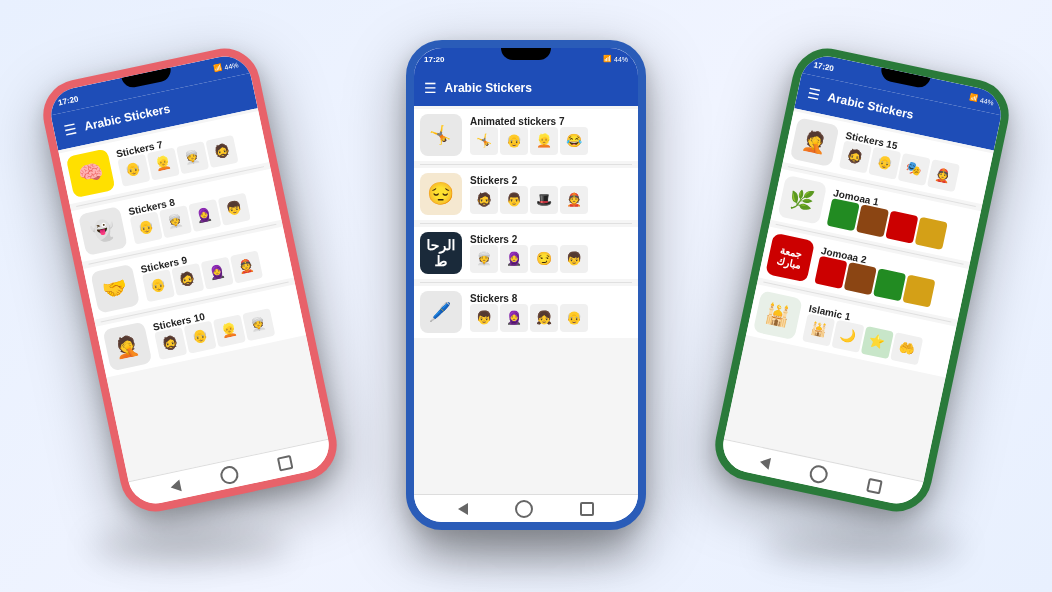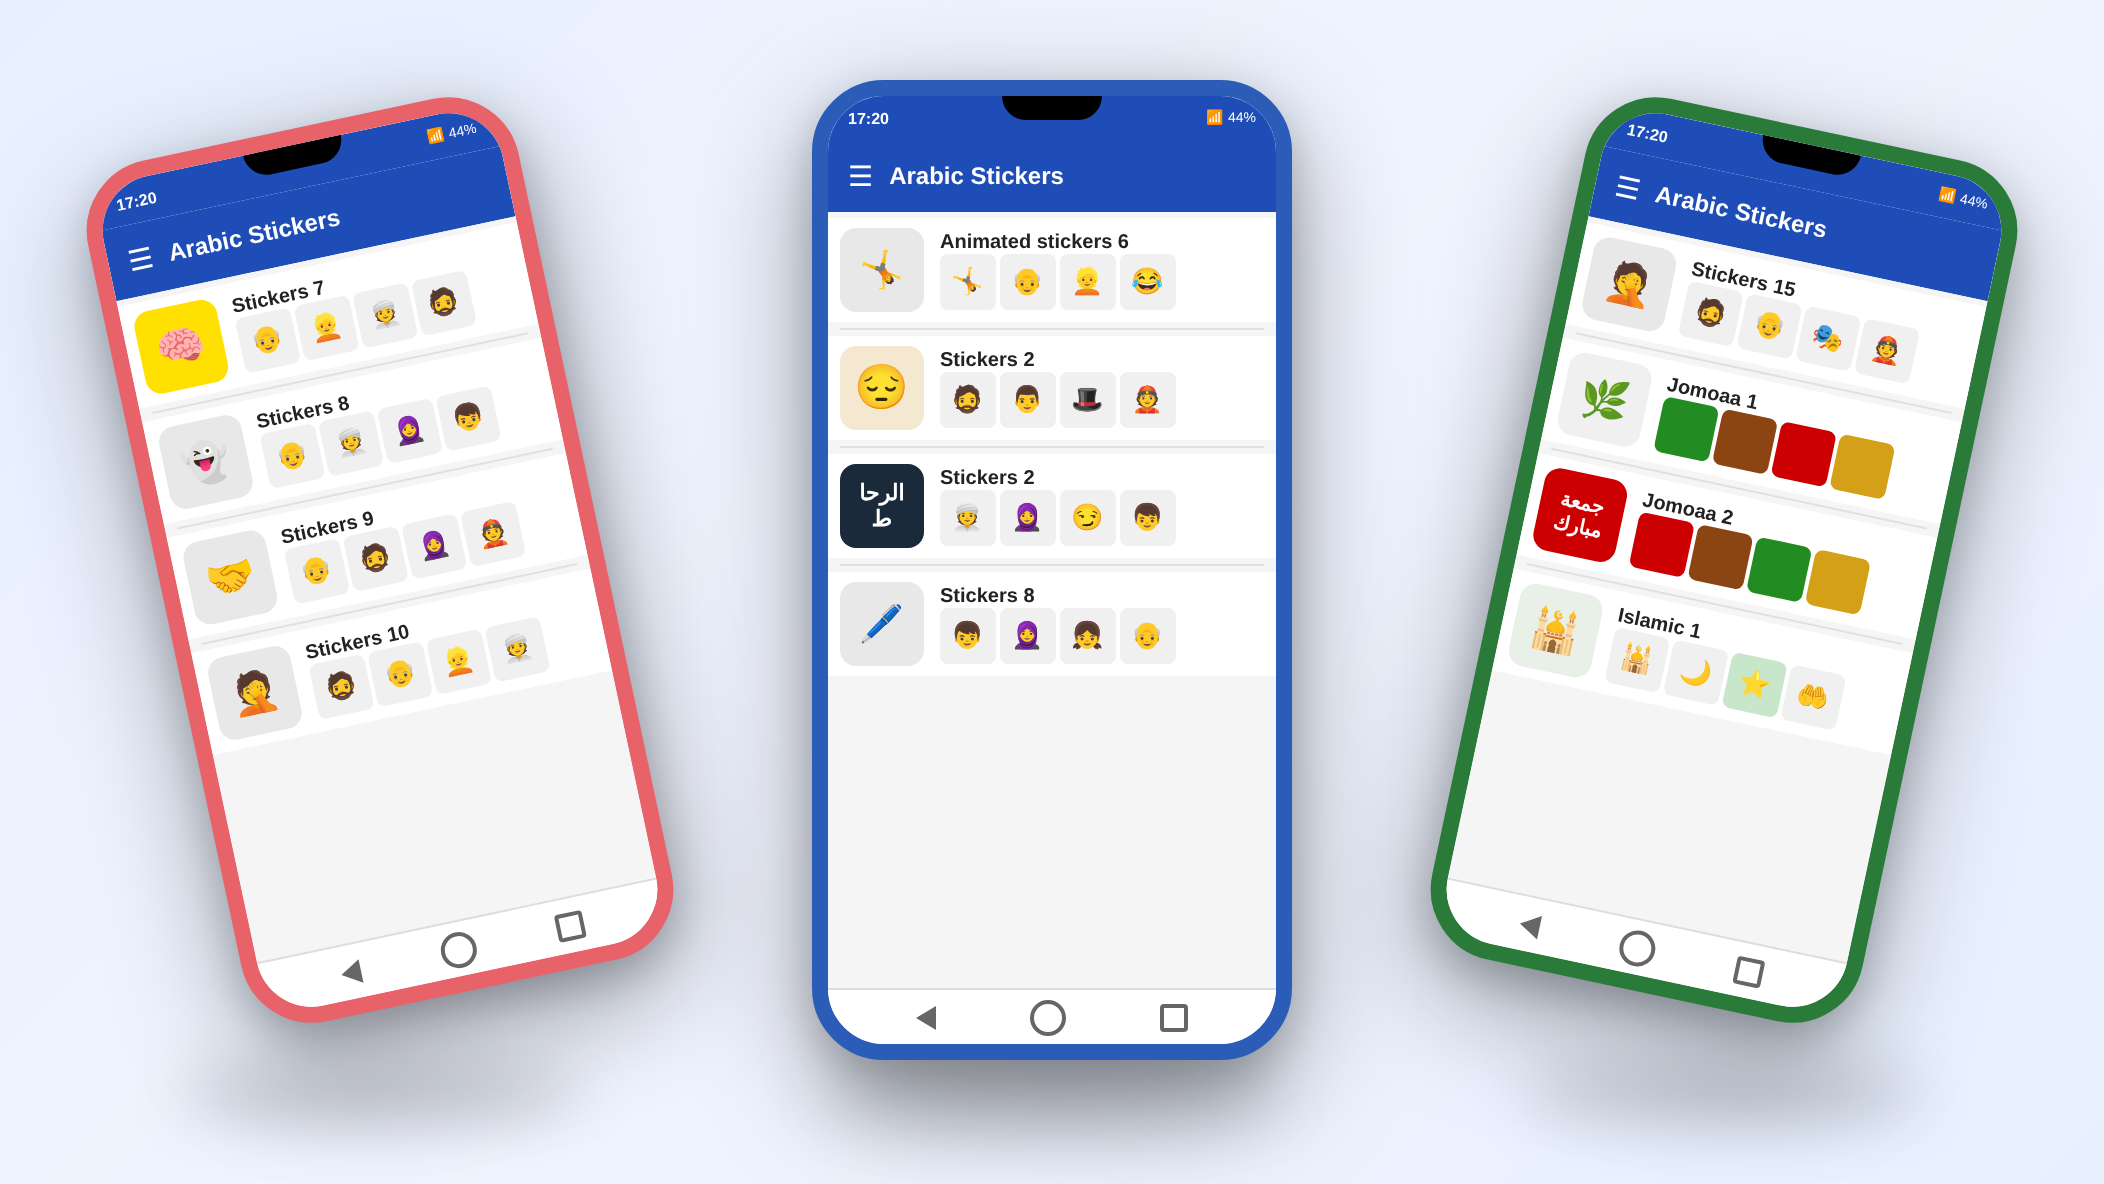--- a/index.html
+++ b/index.html
@@ -314,21 +314,21 @@
     <div class="app-bar">
       <span class="hamburger">☰</span>
       <span class="app-bar-title">Arabic Stickers</span>
     </div>
 
     <div class="phone-content">
 
       <div class="sticker-row">
         <div class="sticker-thumb-main" style="background:#e8e8e8;font-size:18px">🤸</div>
         <div class="sticker-info">
-          <div class="sticker-title">Animated stickers 6</div>
+          <div class="sticker-title">Animated stickers 7</div>
           <div class="sticker-previews">
             <div class="sticker-preview">🤸</div>
             <div class="sticker-preview">👴</div>
             <div class="sticker-preview">👱</div>
             <div class="sticker-preview">😂</div>
           </div>
         </div>
       </div>
       <div class="divider"></div>
 
@@ -340,21 +340,21 @@
             <div class="sticker-preview">🧔</div>
             <div class="sticker-preview">👨</div>
             <div class="sticker-preview">🎩</div>
             <div class="sticker-preview">👲</div>
           </div>
         </div>
       </div>
       <div class="divider"></div>
 
       <div class="sticker-row">
-        <div class="sticker-thumb-main" style="background:#1a2a3a;color:white;font-size:11px;font-weight:bold;text-align:center;padding:12px">الرحا<br>ط</div>
+        <div class="sticker-thumb-main" style="background:#1a2a3a;color:white;font-size:14px;font-weight:bold;text-align:center;padding:12px">الرحا<br>ط</div>
         <div class="sticker-info">
           <div class="sticker-title">Stickers 2</div>
           <div class="sticker-previews">
             <div class="sticker-preview">👳</div>
             <div class="sticker-preview">🧕</div>
             <div class="sticker-preview">😏</div>
             <div class="sticker-preview">👦</div>
           </div>
         </div>
       </div>

